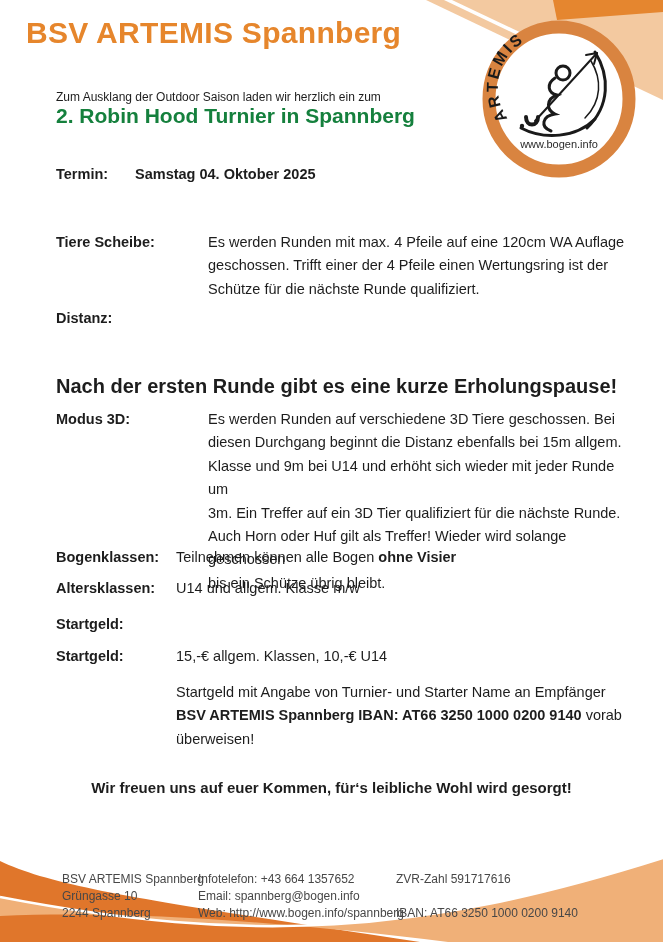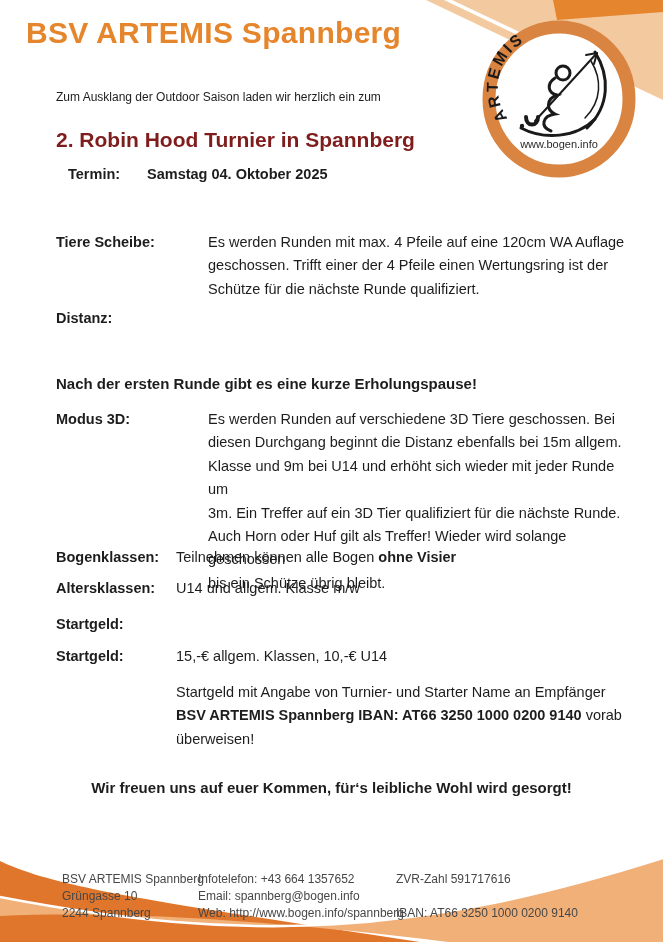--- a/index.html
+++ b/index.html
@@ -15,32 +15,32 @@
     position:absolute; left:26px; top:16px;
     font-size:30px; font-weight:bold; color:#E6862C; letter-spacing:0.3px;
     white-space:nowrap;
   }
 
   .logo { position:absolute; left:482px; top:20px; width:154px; height:158px; }
 
   .intro { position:absolute; left:56px; top:90px; font-size:12px; }
 
   .event-title {
-    position:absolute; left:56px; top:128px;
-    font-size:21px; font-weight:bold; color:#7f1d1d; white-space:nowrap;
+    position:absolute; left:56px; top:104px;
+    font-size:21px; font-weight:bold; color:#15803d; white-space:nowrap;
   }
 
-  .termin-row { position:absolute; left:56px; top:166px; font-size:14.5px; font-weight:bold; display:flex;margin-left:12px; }
+  .termin-row { position:absolute; left:56px; top:166px; font-size:14.5px; font-weight:bold; display:flex; }
   .termin-row .lbl { width:79px; }
 
   .row { position:absolute; left:56px; width:576px; display:grid; grid-template-columns:120px 1fr; font-size:14.5px; line-height:23.4px; }
   .row .lbl { font-weight:bold; }
   .ml { white-space:pre-line;margin-left:32px; }
 
-  .bold-line { position:absolute; left:56px; font-size:15px; font-weight:bold; white-space:nowrap; }
+  .bold-line { position:absolute; left:56px; font-size:20px; font-weight:bold; white-space:nowrap; }
 
   .note { position:absolute; left:176px; width:470px; font-size:14.5px; line-height:23.4px; }
   .note b { font-weight:bold; }
 
   .closing {
     position:absolute; left:0; top:779px; width:100%;
     text-align:center; font-size:15px; font-weight:bold; white-space:nowrap;
   }
 
   .footer-wave { position:absolute; left:0; bottom:0; pointer-events:none; }

